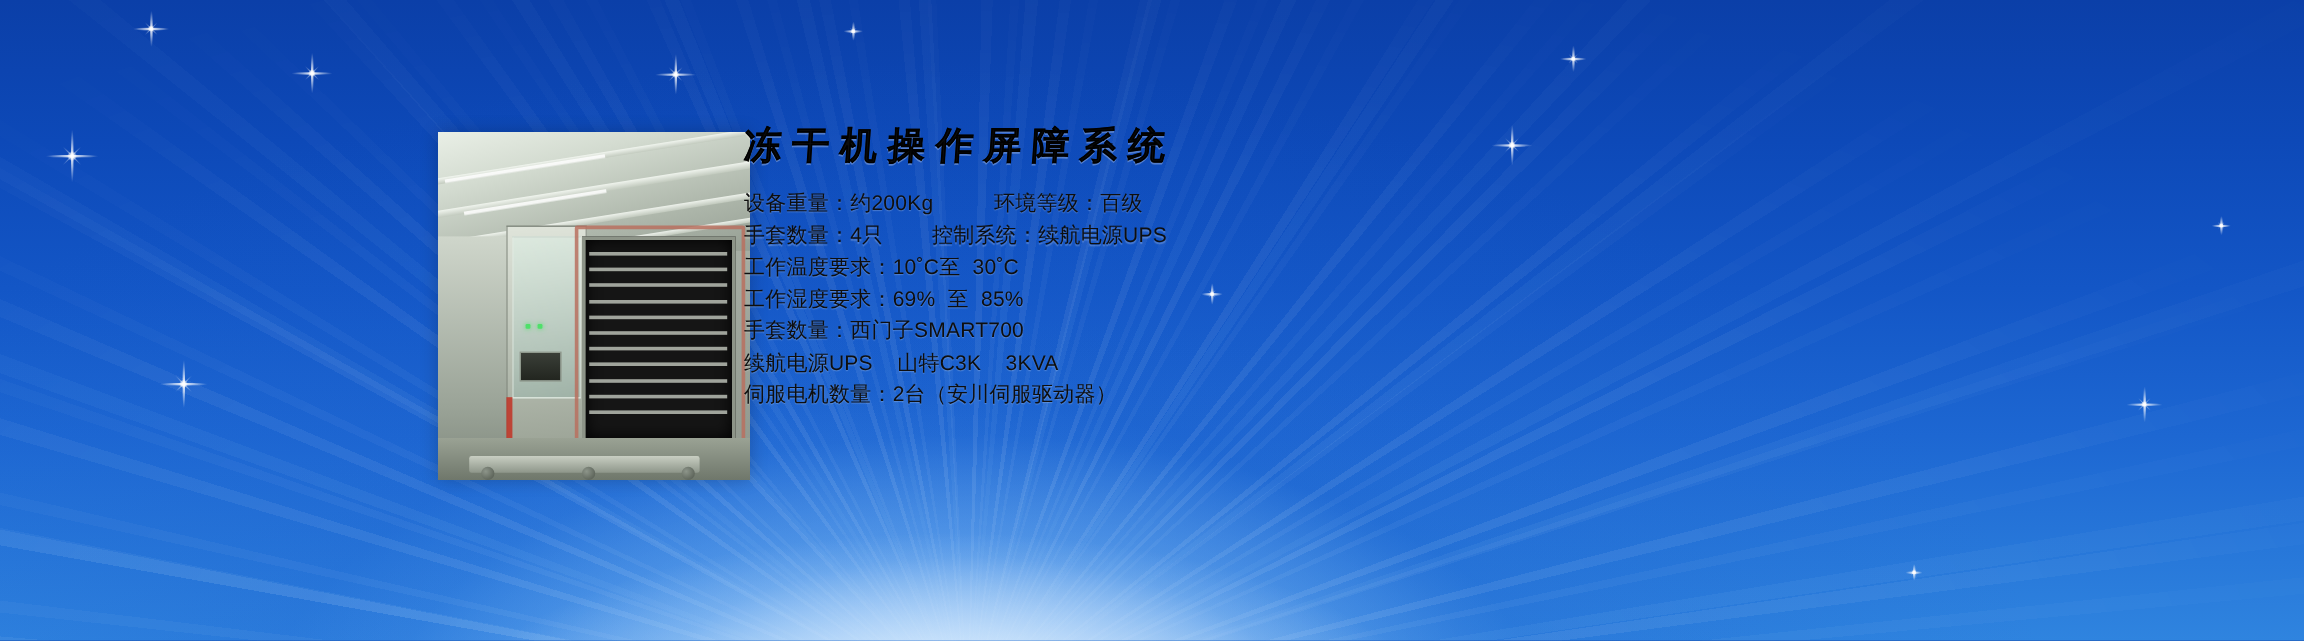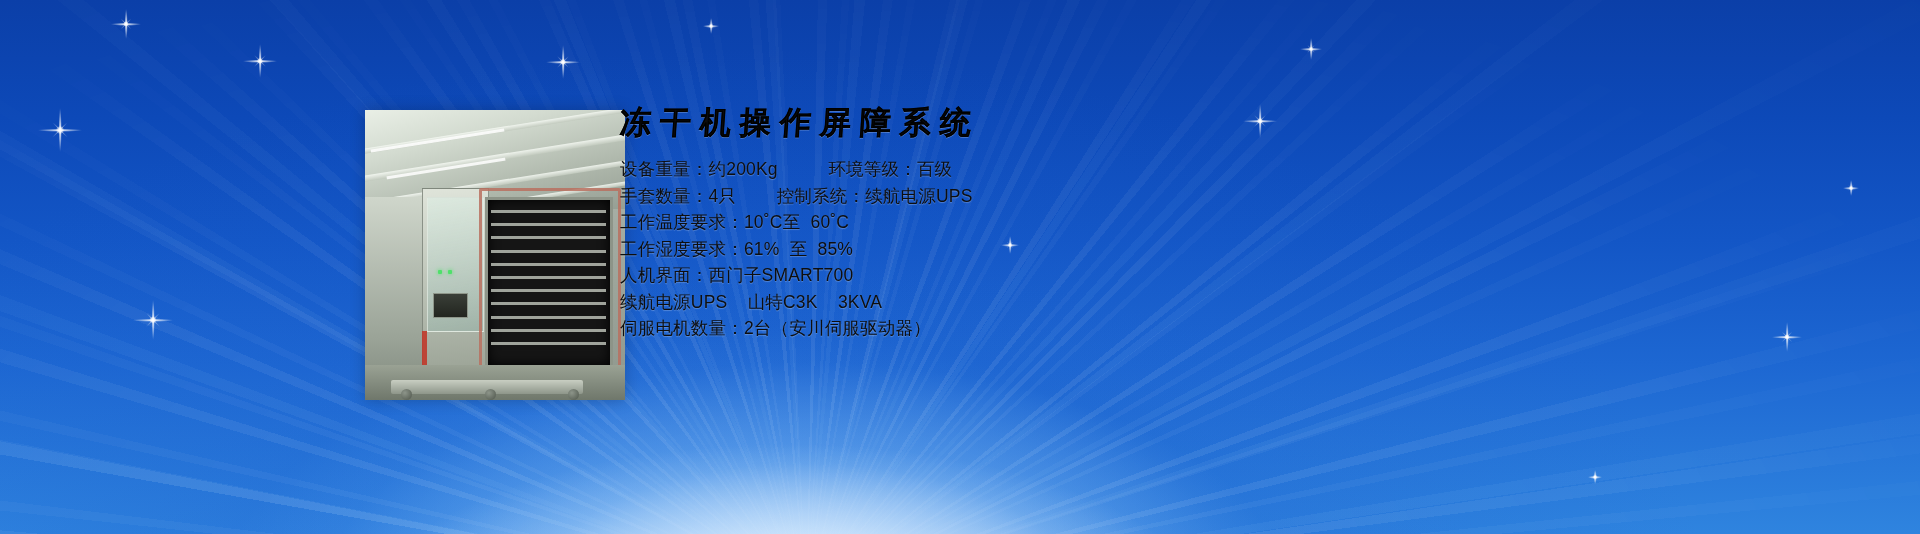--- a/index.html
+++ b/index.html
@@ -259,21 +259,21 @@
     <div class="ph-wheel" style="left:14%"></div>
     <div class="ph-wheel" style="left:46%"></div>
     <div class="ph-wheel" style="left:78%"></div>
   </div>
 
   <div class="content">
     <div class="title">冻干机操作屏障系统</div>
     <div class="specs" id="spec-list">
         <div class="spec-row">设备重量：约200Kg          环境等级：百级</div>
         <div class="spec-row">手套数量：4只        控制系统：续航电源UPS</div>
-        <div class="spec-row">工作温度要求：10˚C至  60˚C</div>
-        <div class="spec-row">工作湿度要求：61%  至  85%</div>
-        <div class="spec-row">人机界面：西门子SMART700</div>
+        <div class="spec-row">工作温度要求：10˚C至  30˚C</div>
+        <div class="spec-row">工作湿度要求：69%  至  85%</div>
+        <div class="spec-row">手套数量：西门子SMART700</div>
         <div class="spec-row">续航电源UPS    山特C3K    3KVA</div>
         <div class="spec-row">伺服电机数量：2台（安川伺服驱动器）</div>
       </div>
   </div>
 
 </div>
 
 </body></html>

